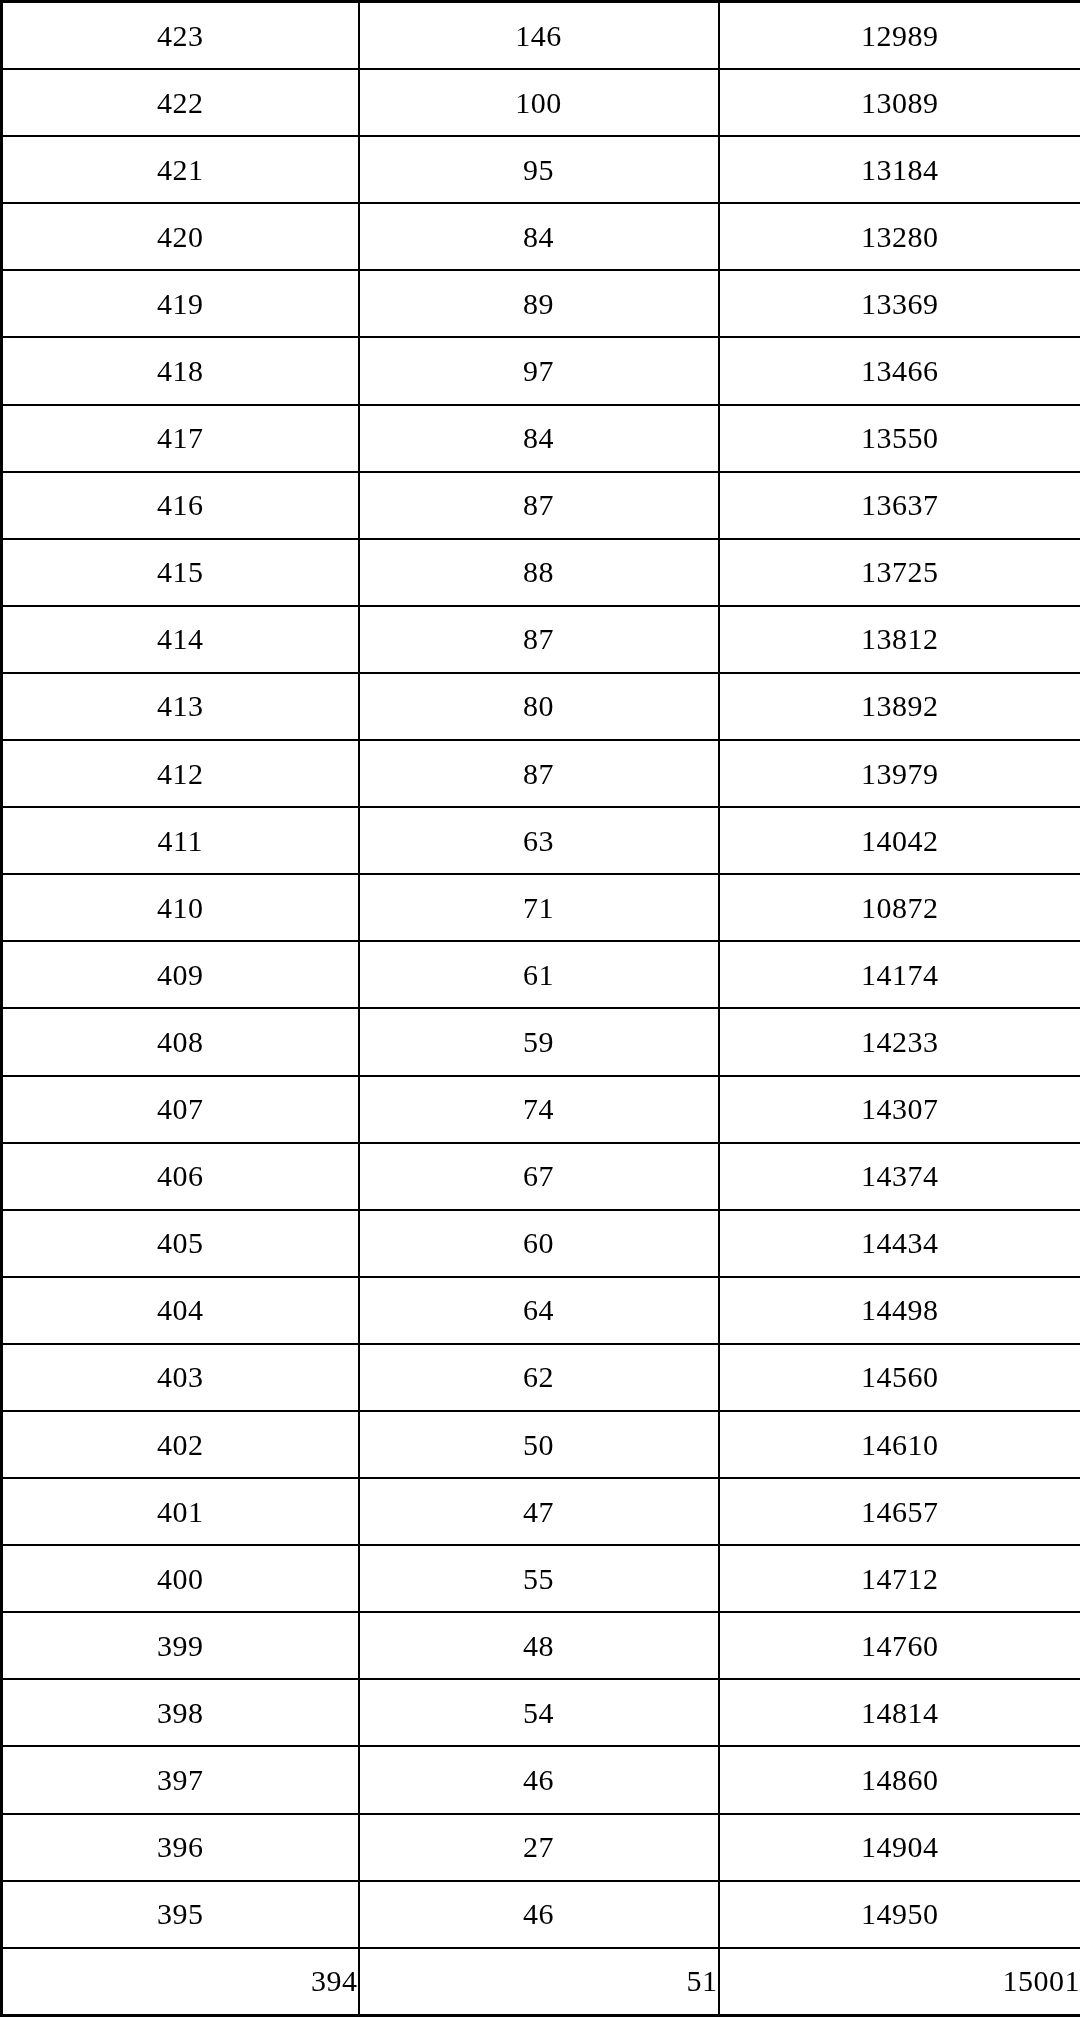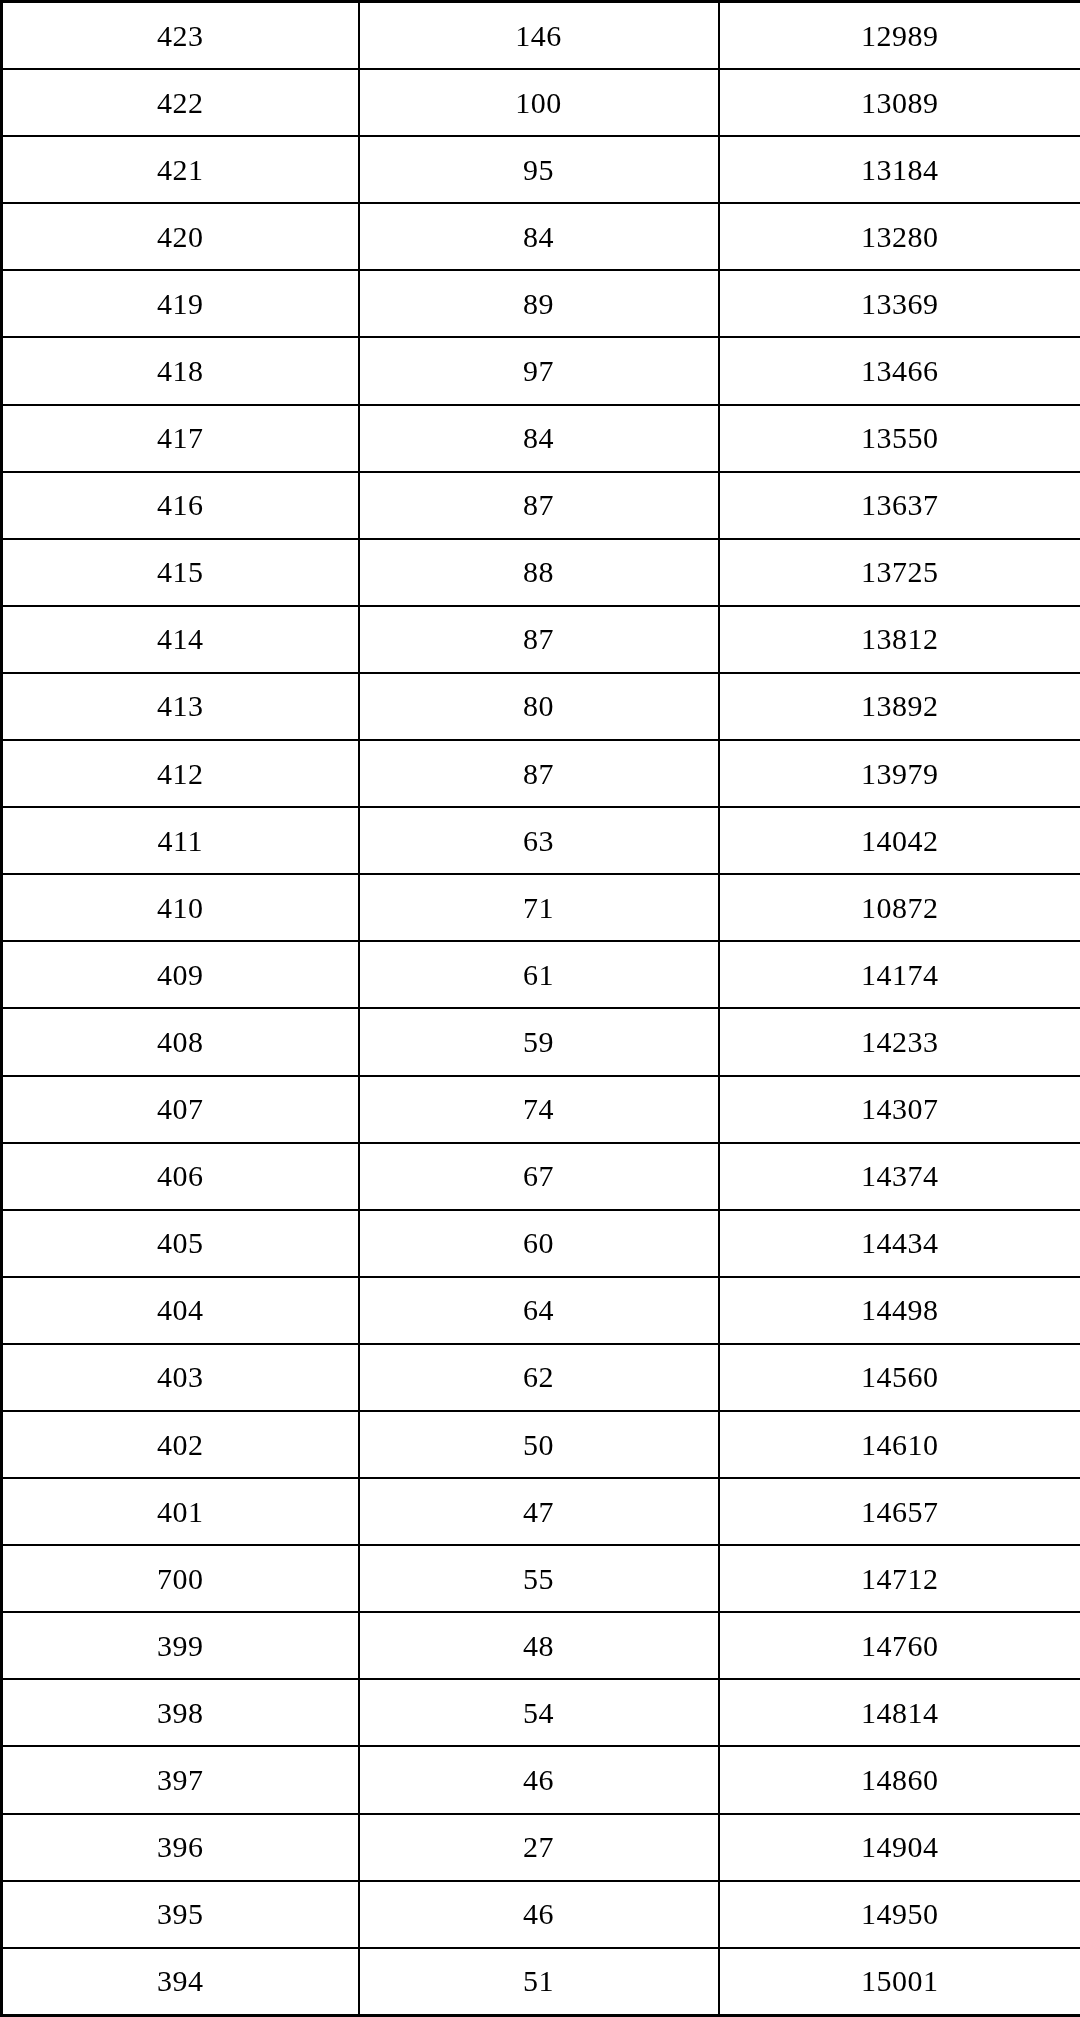--- a/index.html
+++ b/index.html
@@ -27,21 +27,21 @@
     border: 2px solid #000000;
     text-align: center;
     vertical-align: middle;
     font-size: 30px;
     line-height: 1;
     padding: 0;
     height: 65px;
     letter-spacing: 0.5px;
   }
   #score-table tr:first-child td { border-top-width: 3px; }
-  #score-table tr:last-child td  { border-bottom-width: 3px; }
+  #score-table tr:last-child td  { border-bottom-width: 3px; text-align: right; }
   #score-table td:first-child { border-left-width: 3px; }
   #score-table td:last-child  { border-right-width: 3px; }
 </style>
 </head>
 <body>
 
 <table id="score-table">
   <colgroup>
     <col class="c1">
     <col class="c2">
@@ -157,21 +157,21 @@
         <td>402</td>
         <td>50</td>
         <td>14610</td>
       </tr>
       <tr>
         <td>401</td>
         <td>47</td>
         <td>14657</td>
       </tr>
       <tr>
-        <td>700</td>
+        <td>400</td>
         <td>55</td>
         <td>14712</td>
       </tr>
       <tr>
         <td>399</td>
         <td>48</td>
         <td>14760</td>
       </tr>
       <tr>
         <td>398</td>

